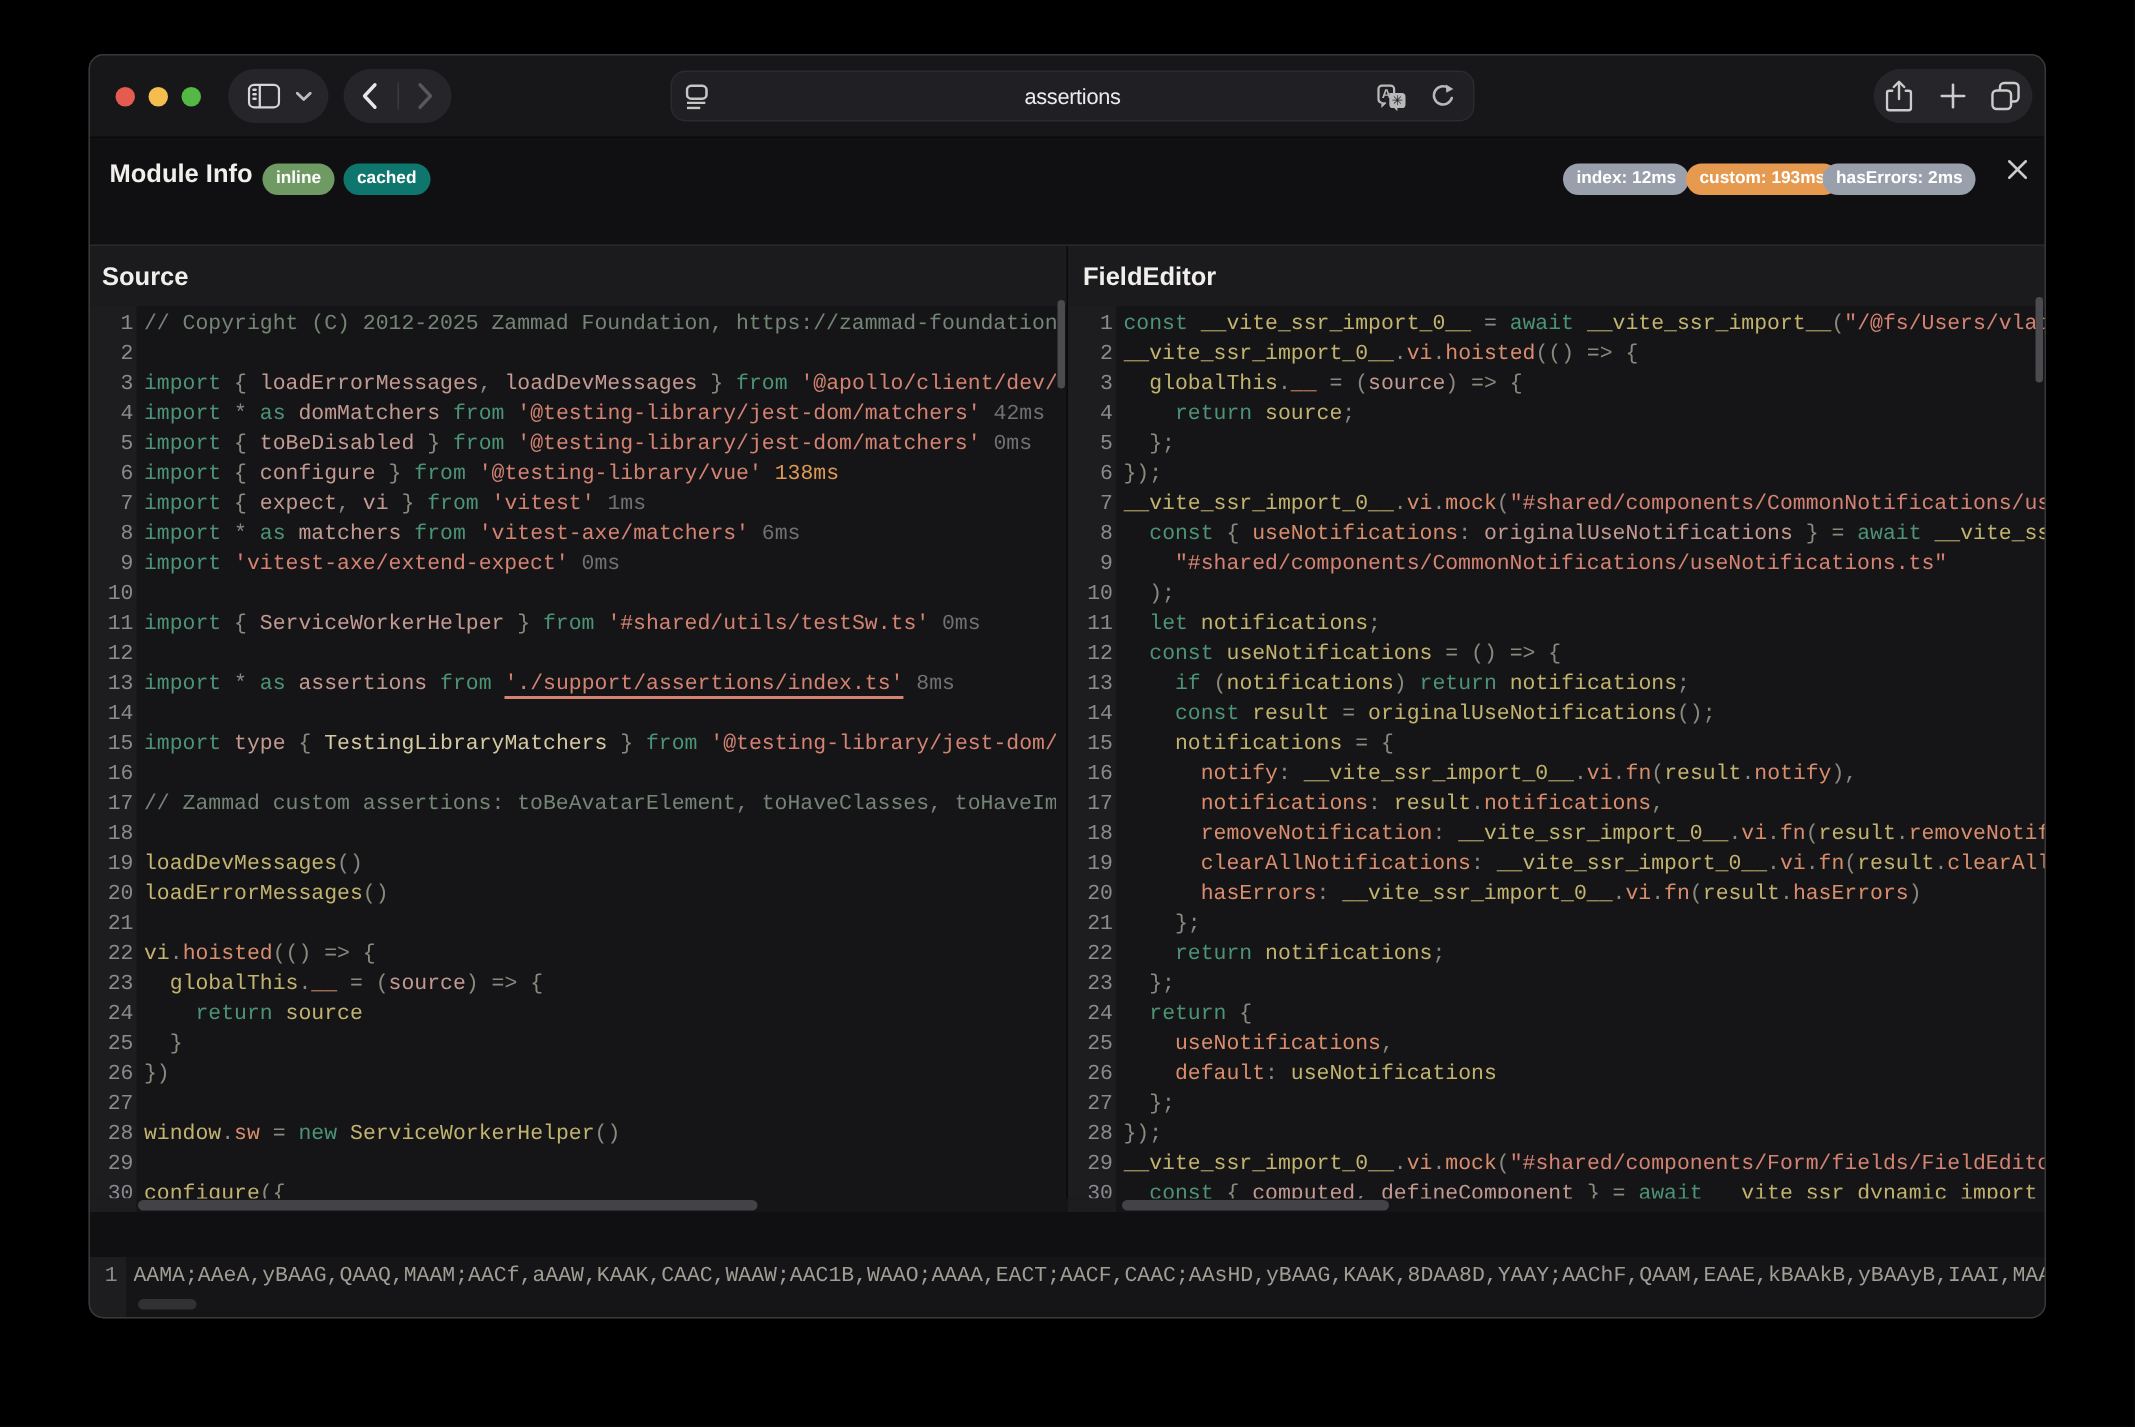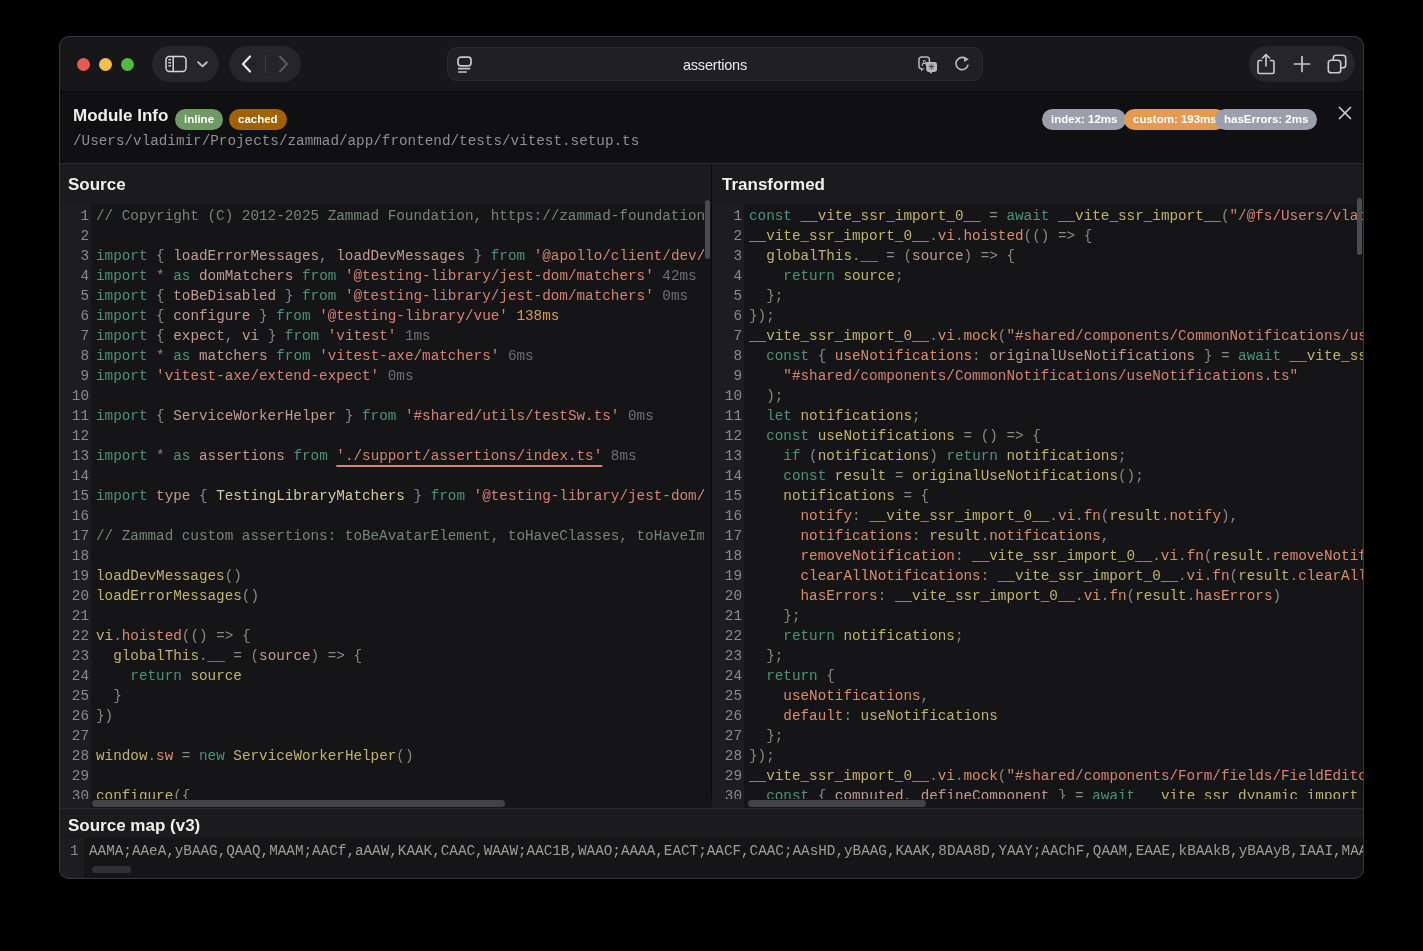--- a/index.html
+++ b/index.html
@@ -85,33 +85,32 @@
       </svg>
       <svg width="20" height="20" viewBox="0 0 20 20" style="position:absolute;left:78px;top:8px;">
         <rect x="6.3" y="1.3" width="12.4" height="12.4" rx="2.8" fill="none" stroke="#cccccc" stroke-width="1.6"></rect>
         <rect x="1.3" y="6.3" width="12.4" height="12.4" rx="2.8" fill="#26262a" stroke="#cccccc" stroke-width="1.6"></rect>
       </svg>
     </div>
   </div>
   <div class="mod">
     <div class="mtitle">Module Info</div>
     <div class="badge" style="left:116px;background:#6f9a63;">inline</div>
-    <div class="badge" style="left:170px;background:#a16207;">cached</div>
+    <div class="badge" style="left:170px;background:#0f766e;">cached</div>
     <div class="badge" style="left:983px;background:#9aa0ab;">index: 12ms</div>
     <div class="badge" style="left:1065px;background:#e69a50;">custom: 193ms</div>
     <div class="badge" style="left:1156px;background:#9aa0ab;">hasErrors: 2ms</div>
     <svg width="14" height="14" viewBox="0 0 14 14" style="position:absolute;left:1279px;top:13px;">
       <line x1="1.5" y1="1.5" x2="12.5" y2="12.5" stroke="#cbcbcb" stroke-width="1.7" stroke-linecap="round"></line>
       <line x1="12.5" y1="1.5" x2="1.5" y2="12.5" stroke="#cbcbcb" stroke-width="1.7" stroke-linecap="round"></line>
     </svg>
-    <div class="mpath">/Users/vladimir/Projects/zammad/app/frontend/tests/vitest.setup.ts</div>
   </div>
   <div class="hdr">
     <div class="htxt" style="left:9px;">Source</div>
-    <div class="htxt" style="left:663px;">Transformed</div>
+    <div class="htxt" style="left:663px;">FieldEditor</div>
     <div style="position:absolute;left:652px;top:0;width:1px;height:41px;background:#0a0a0b;"></div>
   </div>
   <div class="panel" style="left:0;width:652px;">
     <div class="gutter">
         <div class="gn">1</div>
         <div class="gn">2</div>
         <div class="gn">3</div>
         <div class="gn">4</div>
         <div class="gn">5</div>
         <div class="gn">6</div>
@@ -178,23 +177,20 @@
       </div>
     <div class="code"><div class="cl"><span style="color:#4d9375;">const</span><span style="color:#8b887e;"> </span><span style="color:#c2b36e;">__vite_ssr_import_0__</span><span style="color:#8b887e;"> = </span><span style="color:#4d9375;">await</span><span style="color:#8b887e;"> </span><span style="color:#c2b36e;">__vite_ssr_import__</span><span style="color:#8b887e;">(</span><span style="color:#d48372;">"/@fs/Users/vladimir/Projects/zammad/node_modules/vitest/dist/index.js"</span></div><div class="cl"><span style="color:#c2b36e;">__vite_ssr_import_0__</span><span style="color:#8b887e;">.</span><span style="color:#d98d6d;">vi</span><span style="color:#8b887e;">.</span><span style="color:#d98d6d;">hoisted</span><span style="color:#8b887e;">(() =&gt; {</span></div><div class="cl"><span style="color:#8b887e;">  </span><span style="color:#c2b36e;">globalThis</span><span style="color:#8b887e;">.</span><span style="color:#d98d6d;">__</span><span style="color:#8b887e;"> = (</span><span style="color:#c29a91;">source</span><span style="color:#8b887e;">) =&gt; {</span></div><div class="cl"><span style="color:#8b887e;">    </span><span style="color:#4d9375;">return</span><span style="color:#8b887e;"> </span><span style="color:#c2b36e;">source</span><span style="color:#8b887e;">;</span></div><div class="cl"><span style="color:#8b887e;">  };</span></div><div class="cl"><span style="color:#8b887e;">});</span></div><div class="cl"><span style="color:#c2b36e;">__vite_ssr_import_0__</span><span style="color:#8b887e;">.</span><span style="color:#d98d6d;">vi</span><span style="color:#8b887e;">.</span><span style="color:#d98d6d;">mock</span><span style="color:#8b887e;">(</span><span style="color:#d48372;">"#shared/components/CommonNotifications/useNotifications.ts"</span></div><div class="cl"><span style="color:#8b887e;">  </span><span style="color:#4d9375;">const</span><span style="color:#8b887e;"> { </span><span style="color:#d98d6d;">useNotifications</span><span style="color:#8b887e;">: </span><span style="color:#c29a91;">originalUseNotifications</span><span style="color:#8b887e;"> } = </span><span style="color:#4d9375;">await</span><span style="color:#8b887e;"> </span><span style="color:#c2b36e;">__vite_ssr_import__</span></div><div class="cl"><span style="color:#8b887e;">    </span><span style="color:#d48372;">"#shared/components/CommonNotifications/useNotifications.ts"</span></div><div class="cl"><span style="color:#8b887e;">  );</span></div><div class="cl"><span style="color:#8b887e;">  </span><span style="color:#4d9375;">let</span><span style="color:#8b887e;"> </span><span style="color:#c2b36e;">notifications</span><span style="color:#8b887e;">;</span></div><div class="cl"><span style="color:#8b887e;">  </span><span style="color:#4d9375;">const</span><span style="color:#8b887e;"> </span><span style="color:#c2b36e;">useNotifications</span><span style="color:#8b887e;"> = () =&gt; {</span></div><div class="cl"><span style="color:#8b887e;">    </span><span style="color:#4d9375;">if</span><span style="color:#8b887e;"> (</span><span style="color:#c2b36e;">notifications</span><span style="color:#8b887e;">) </span><span style="color:#4d9375;">return</span><span style="color:#8b887e;"> </span><span style="color:#c2b36e;">notifications</span><span style="color:#8b887e;">;</span></div><div class="cl"><span style="color:#8b887e;">    </span><span style="color:#4d9375;">const</span><span style="color:#8b887e;"> </span><span style="color:#c2b36e;">result</span><span style="color:#8b887e;"> = </span><span style="color:#c2b36e;">originalUseNotifications</span><span style="color:#8b887e;">();</span></div><div class="cl"><span style="color:#8b887e;">    </span><span style="color:#c2b36e;">notifications</span><span style="color:#8b887e;"> = {</span></div><div class="cl"><span style="color:#8b887e;">      </span><span style="color:#d98d6d;">notify</span><span style="color:#8b887e;">: </span><span style="color:#c2b36e;">__vite_ssr_import_0__</span><span style="color:#8b887e;">.</span><span style="color:#d98d6d;">vi</span><span style="color:#8b887e;">.</span><span style="color:#d98d6d;">fn</span><span style="color:#8b887e;">(</span><span style="color:#c2b36e;">result</span><span style="color:#8b887e;">.</span><span style="color:#d98d6d;">notify</span><span style="color:#8b887e;">),</span></div><div class="cl"><span style="color:#8b887e;">      </span><span style="color:#d98d6d;">notifications</span><span style="color:#8b887e;">: </span><span style="color:#c2b36e;">result</span><span style="color:#8b887e;">.</span><span style="color:#d98d6d;">notifications</span><span style="color:#8b887e;">,</span></div><div class="cl"><span style="color:#8b887e;">      </span><span style="color:#d98d6d;">removeNotification</span><span style="color:#8b887e;">: </span><span style="color:#c2b36e;">__vite_ssr_import_0__</span><span style="color:#8b887e;">.</span><span style="color:#d98d6d;">vi</span><span style="color:#8b887e;">.</span><span style="color:#d98d6d;">fn</span><span style="color:#8b887e;">(</span><span style="color:#c2b36e;">result</span><span style="color:#8b887e;">.</span><span style="color:#d98d6d;">removeNotification</span></div><div class="cl"><span style="color:#8b887e;">      </span><span style="color:#d98d6d;">clearAllNotifications</span><span style="color:#8b887e;">: </span><span style="color:#c2b36e;">__vite_ssr_import_0__</span><span style="color:#8b887e;">.</span><span style="color:#d98d6d;">vi</span><span style="color:#8b887e;">.</span><span style="color:#d98d6d;">fn</span><span style="color:#8b887e;">(</span><span style="color:#c2b36e;">result</span><span style="color:#8b887e;">.</span><span style="color:#d98d6d;">clearAllNotifications</span></div><div class="cl"><span style="color:#8b887e;">      </span><span style="color:#d98d6d;">hasErrors</span><span style="color:#8b887e;">: </span><span style="color:#c2b36e;">__vite_ssr_import_0__</span><span style="color:#8b887e;">.</span><span style="color:#d98d6d;">vi</span><span style="color:#8b887e;">.</span><span style="color:#d98d6d;">fn</span><span style="color:#8b887e;">(</span><span style="color:#c2b36e;">result</span><span style="color:#8b887e;">.</span><span style="color:#d98d6d;">hasErrors</span><span style="color:#8b887e;">)</span></div><div class="cl"><span style="color:#8b887e;">    };</span></div><div class="cl"><span style="color:#8b887e;">    </span><span style="color:#4d9375;">return</span><span style="color:#8b887e;"> </span><span style="color:#c2b36e;">notifications</span><span style="color:#8b887e;">;</span></div><div class="cl"><span style="color:#8b887e;">  };</span></div><div class="cl"><span style="color:#8b887e;">  </span><span style="color:#4d9375;">return</span><span style="color:#8b887e;"> {</span></div><div class="cl"><span style="color:#8b887e;">    </span><span style="color:#d98d6d;">useNotifications</span><span style="color:#8b887e;">,</span></div><div class="cl"><span style="color:#8b887e;">    </span><span style="color:#d98d6d;">default</span><span style="color:#8b887e;">: </span><span style="color:#c2b36e;">useNotifications</span></div><div class="cl"><span style="color:#8b887e;">  };</span></div><div class="cl"><span style="color:#8b887e;">});</span></div><div class="cl"><span style="color:#c2b36e;">__vite_ssr_import_0__</span><span style="color:#8b887e;">.</span><span style="color:#d98d6d;">vi</span><span style="color:#8b887e;">.</span><span style="color:#d98d6d;">mock</span><span style="color:#8b887e;">(</span><span style="color:#d48372;">"#shared/components/Form/fields/FieldEditor/FieldEditorInput.vue"</span></div><div class="cl"><span style="color:#8b887e;">  </span><span style="color:#4d9375;">const</span><span style="color:#8b887e;"> { </span><span style="color:#c29a91;">computed</span><span style="color:#8b887e;">, </span><span style="color:#c29a91;">defineComponent</span><span style="color:#8b887e;"> } = </span><span style="color:#4d9375;">await</span><span style="color:#8b887e;"> </span><span style="color:#c2b36e;">__vite_ssr_dynamic_import__</span></div></div>
   </div>
   <div class="vthumb" style="left:646px;top:164px;height:59px;"></div>
   <div class="vthumb" style="left:1298px;top:162px;height:57px;"></div>
   <div class="hthumb" style="left:33px;top:764px;width:413px;"></div>
   <div class="hthumb" style="left:689px;top:764px;width:178px;"></div>
   <div style="position:absolute;left:0;top:763px;width:100%;height:9px;background:#151517;z-index:5;"></div>
   <div style="position:absolute;left:0;top:763px;width:32px;height:9px;background:#1d1d20;z-index:6;"></div>
   <div style="position:absolute;left:653px;top:763px;width:32px;height:9px;background:#1d1d20;z-index:6;"></div>
-  <div class="smhdr">
-      <div class="htxt" style="left:9px;line-height:33px;">Source map (v3)</div>
-    </div>
   <div class="smbody">
     <div class="smgut">
         <div class="gn" style="margin-top:3px;padding-right:5.5px;">1</div>
       </div>
     <div style="position:absolute;left:30px;top:3px;height:20px;line-height:20px;font-family:'Liberation Mono',monospace;font-size:14.3px;color:#a09d94;white-space:pre;overflow:hidden;width:1275px;">AAMA;AAeA,yBAAG,QAAQ,MAAM;AACf,aAAW,KAAK,CAAC,WAAW;AAC1B,WAAO;AAAA,EACT;AACF,CAAC;AAsHD,yBAAG,KAAK,8DAA8D,YAAY;AAChF,QAAM,EAAE,kBAAkB,yBAAyB,IAAI,MAAM,SAAS</div>
     <div style="position:absolute;left:33px;top:28px;width:39px;height:7px;border-radius:3.5px;background:#313134;"></div>
   </div>
 </div>
 <div class="winborder"></div>
 

